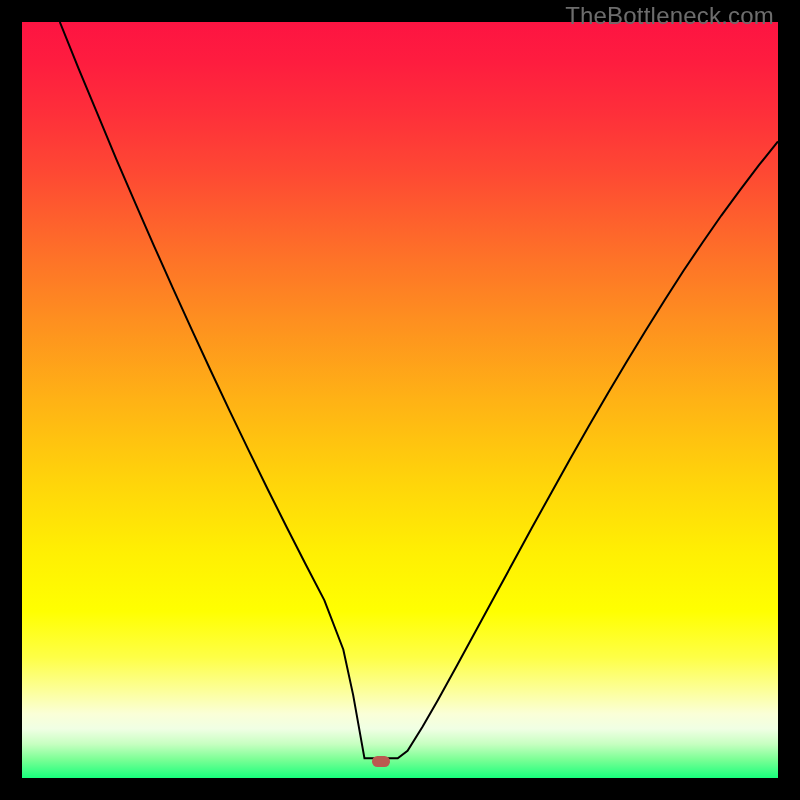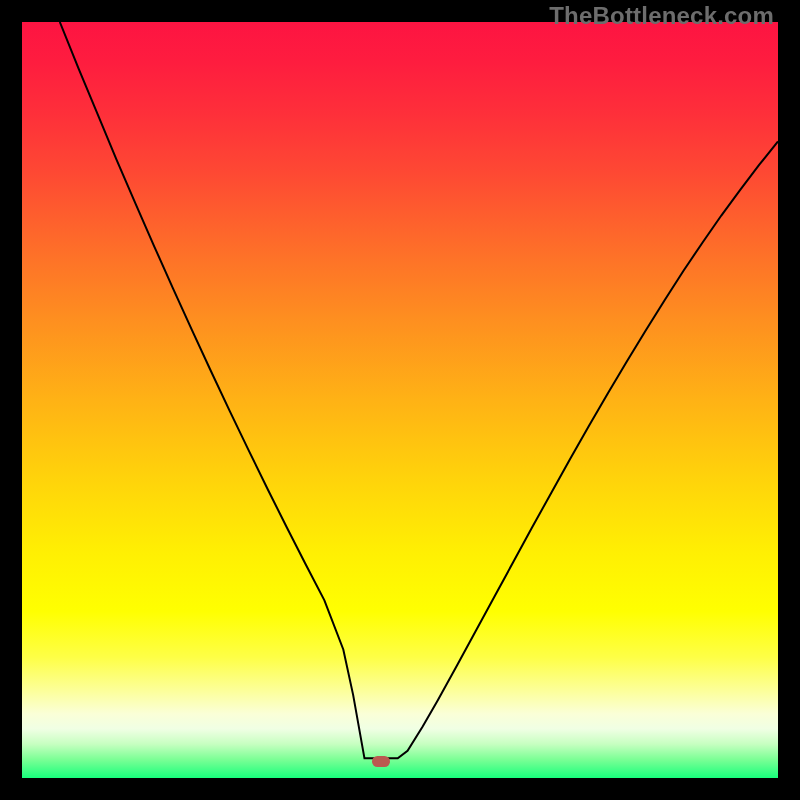--- a/index.html
+++ b/index.html
@@ -25,21 +25,21 @@
     top: 0;
     width: 756px;
     height: 756px;
   }
   .watermark {
     position: absolute;
     top: 2px;
     right: 26px;
     color: #6d6d6d;
     font-size: 24px;
-    font-weight: 700;
+    font-weight: 400;
     letter-spacing: 0.2px;
   }
   .marker {
     position: absolute;
     border-radius: 7px;
   }
 </style>
 </head>
 <body>
 

